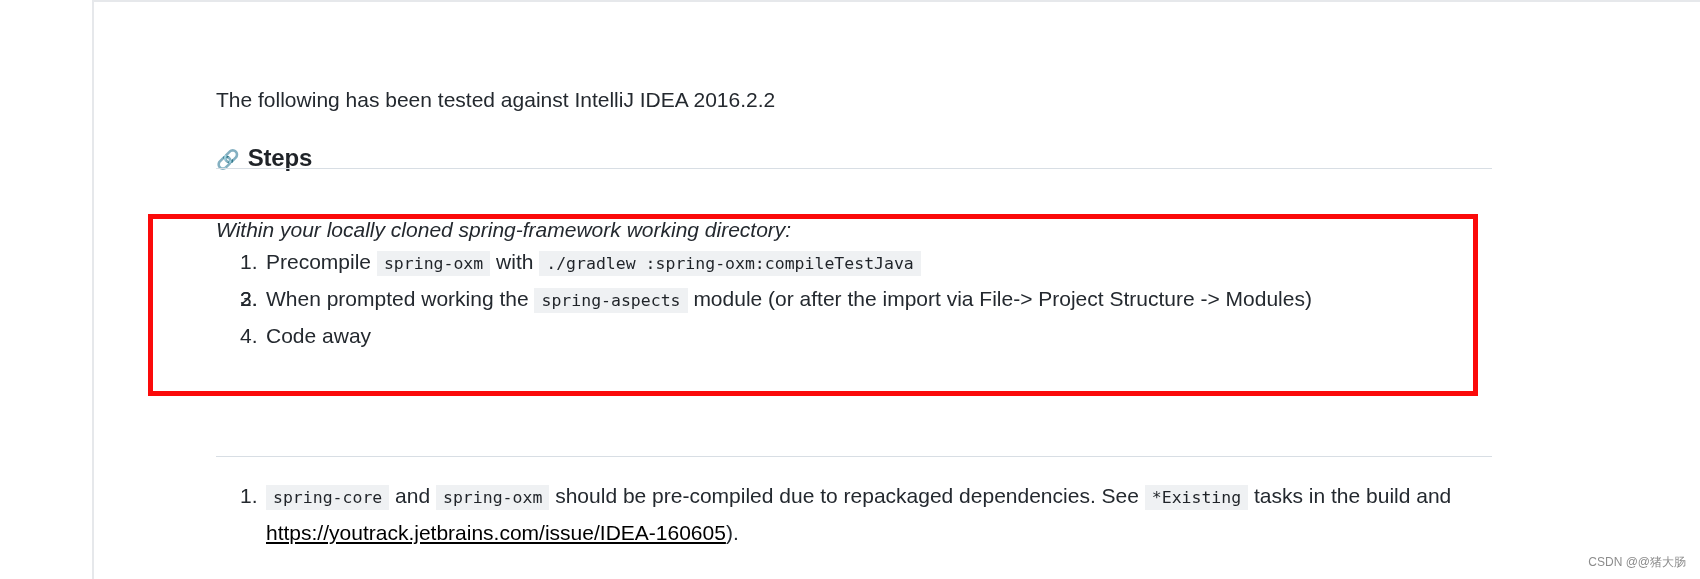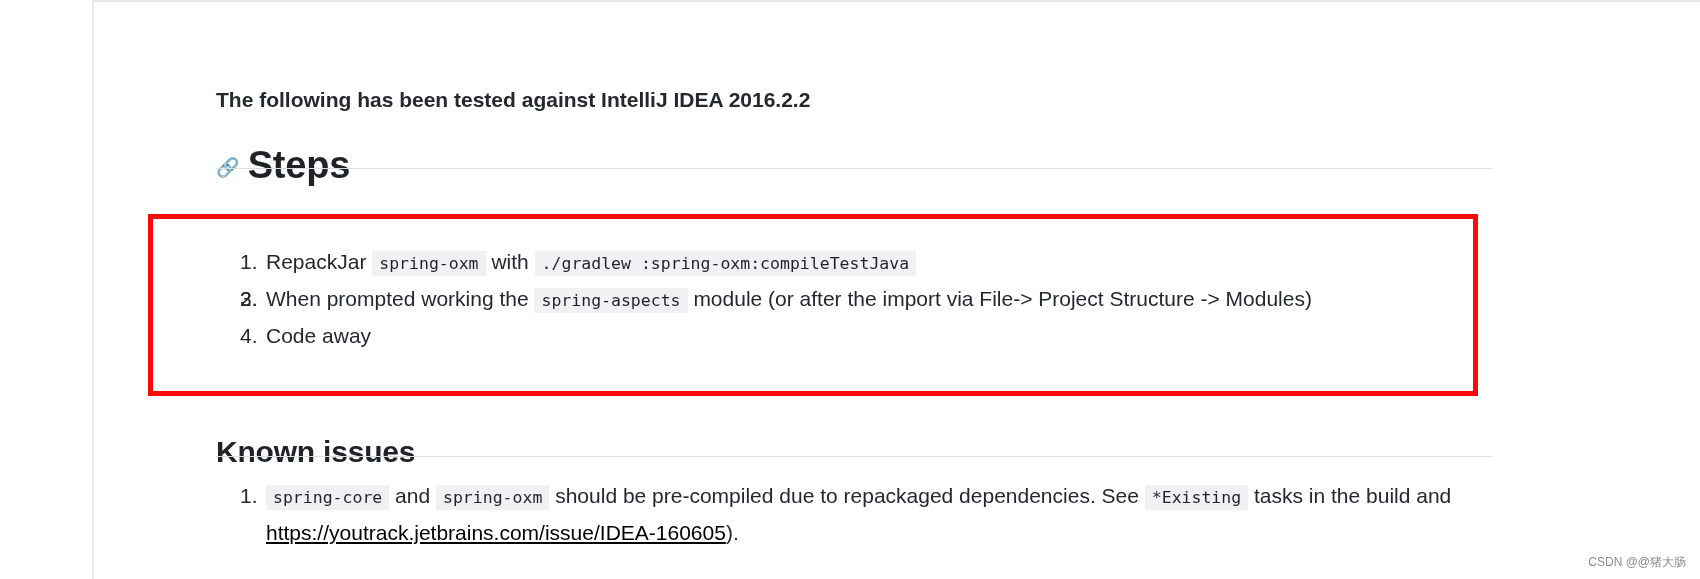--- a/index.html
+++ b/index.html
@@ -43,38 +43,37 @@
   }
 
   .para-tested {
     position: absolute;
     left: 0;
     top: 64px;
     font-size: 21px;
     line-height: 30px;
     color: #24292f;
     white-space: nowrap;
-    font-weight: bold;
   }
 
   .h2-steps {
     position: absolute;
     left: 0;
     top: 124px;
     display: flex;
     align-items: center;
     gap: 8px;
   }
   .h2-steps .anchor-link {
     font-size: 19px;
     color: #57606a;
     transform: translateY(2px);
   }
   .h2-steps .h2-text {
-    font-size: 38px;
+    font-size: 24px;
     font-weight: bold;
     color: #1f2328;
     letter-spacing: -0.2px;
   }
   .rule-steps {
     position: absolute;
     left: 0;
     top: 168px;
     width: 1276px;
     height: 1px;
@@ -184,29 +183,29 @@
 <div class="article">
 
   <p class="para-tested">The following has been tested against IntelliJ IDEA 2016.2.2</p>
 
   <h2 class="h2-steps">
     <span class="anchor-link">🔗</span>
     <span class="h2-text">Steps</span>
   </h2>
   <div class="rule-steps"></div>
 
+  <p class="para-within">Within your locally cloned spring-framework working directory:</p>
 
   <ol class="olist steps-list" id="steps-list">
-      <li><span class="marker">1.</span><span>RepackJar </span><code>spring-oxm</code><span> with </span><code>./gradlew :spring-oxm:compileTestJava</code></li>
+      <li><span class="marker">1.</span><span>Precompile </span><code>spring-oxm</code><span> with </span><code>./gradlew :spring-oxm:compileTestJava</code></li>
       <li><span class="marker">2.</span></li>
       <li><span class="marker">3.</span><span>When prompted working the </span><code>spring-aspects</code><span> module (or after the import via File-&gt; Project Structure -&gt; Modules)</span></li>
       <li><span class="marker">4.</span><span>Code away</span></li>
     </ol>
 
-  <h2 class="h2-known">Known issues</h2>
   <div class="rule-known"></div>
 
   <ol class="olist issues-list" id="issues-list">
       <li><span class="marker">1.</span><code>spring-core</code><span> and </span><code>spring-oxm</code><span> should be pre-compiled due to repackaged dependencies. See </span><code>*Existing</code><span> tasks in the build and </span><a class="ext-link" href="#">https://youtrack.jetbrains.com/issue/IDEA-160605</a><span>).</span></li>
     </ol>
 
 </div>
 
 <div class="red-box"></div>
 

